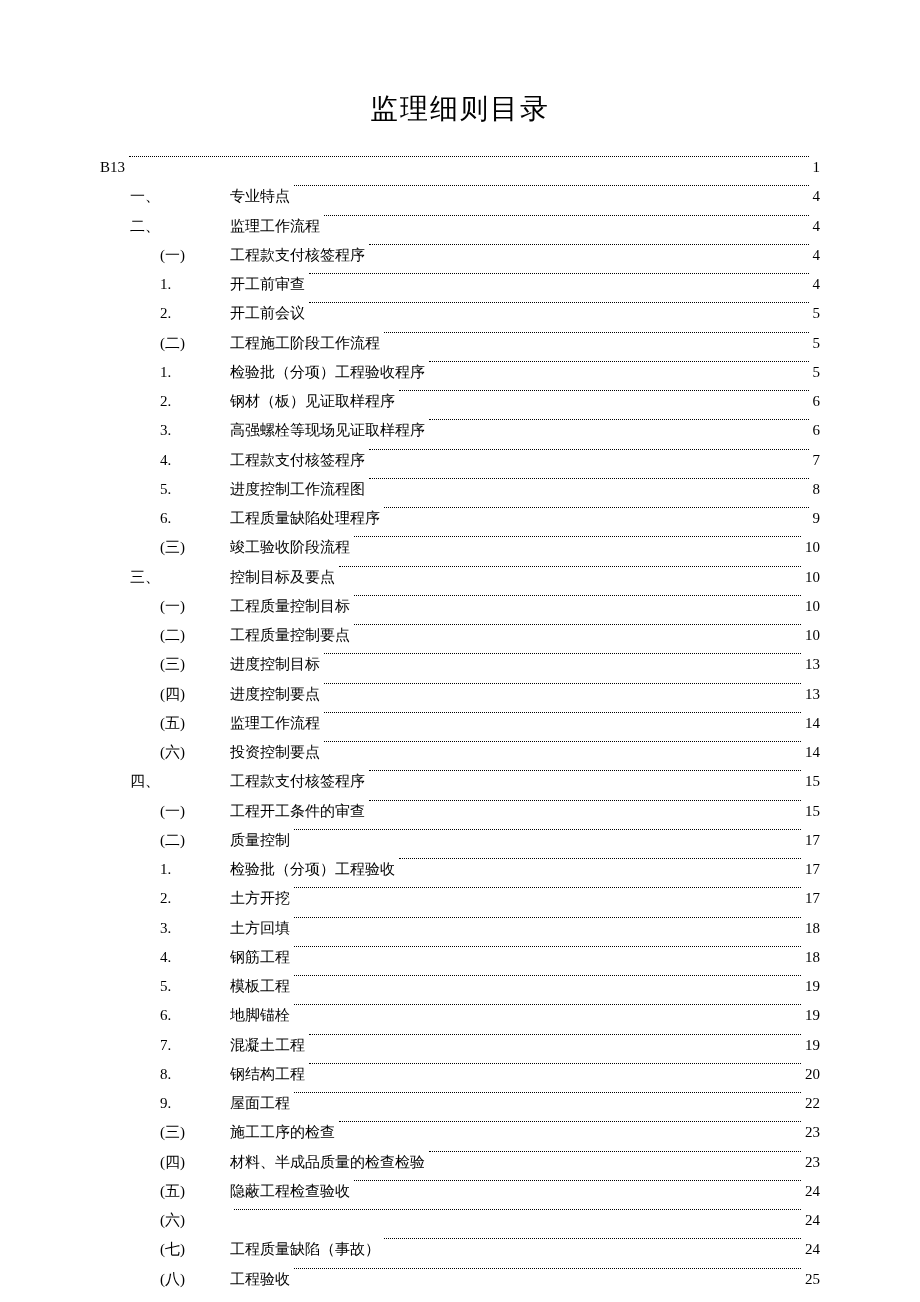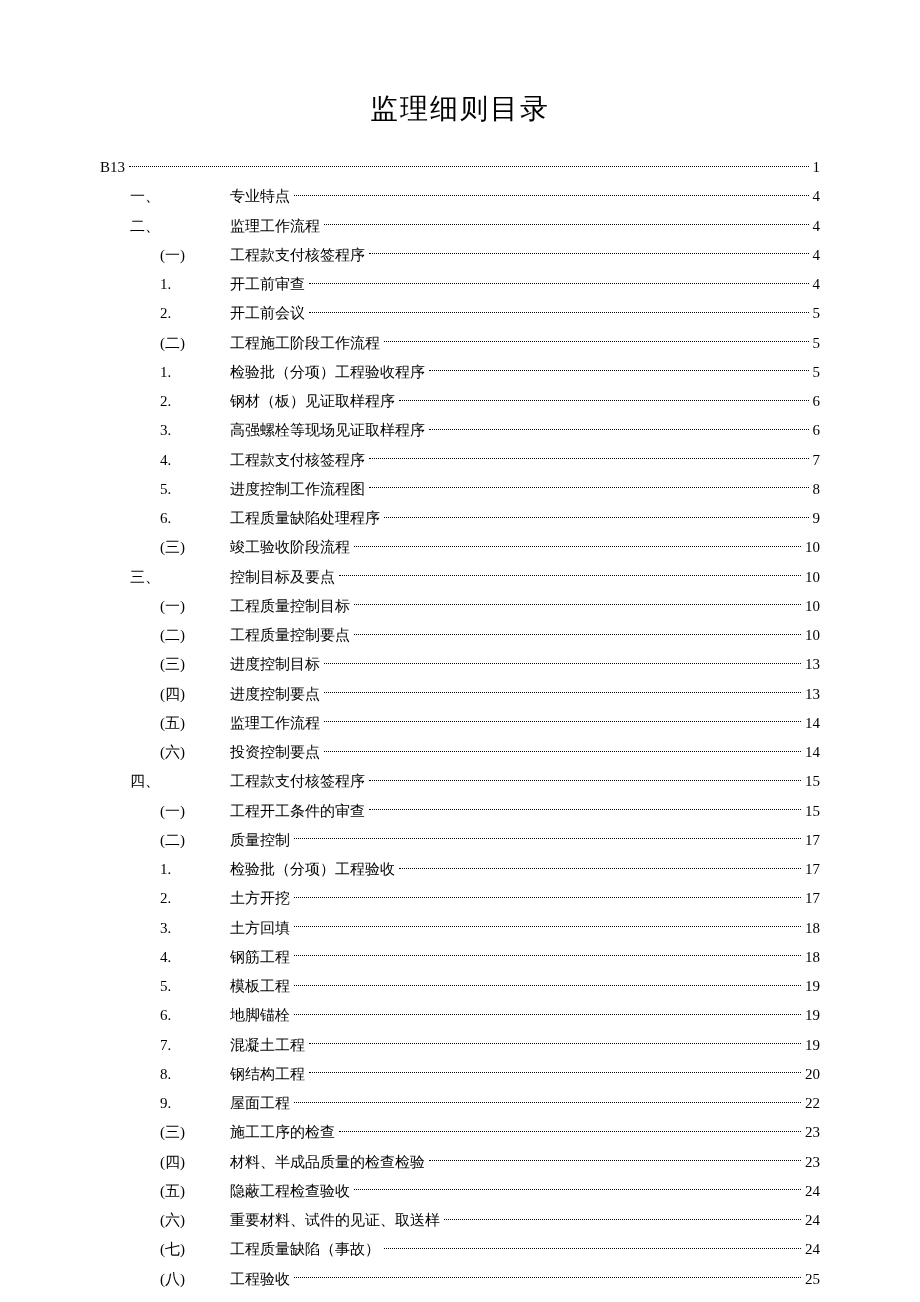--- a/index.html
+++ b/index.html
@@ -19,21 +19,21 @@
     .title {
       text-align: center;
       font-size: 28px;
       font-weight: normal;
       font-family: "SimSun", "宋体", serif;
       margin-bottom: 28px;
       letter-spacing: 2px;
     }
     .toc-line {
       display: flex;
-      align-items: center;
+      align-items: flex-start;
       margin-bottom: 6px;
       line-height: 1.55;
     }
     .toc-label {
       flex-shrink: 0;
       white-space: pre;
     }
     .toc-text {
       flex-shrink: 0;
       white-space: nowrap;
@@ -269,21 +269,20 @@
       <span class="toc-page">23</span>
     </div>
     <div class="toc-line indent-2">
       <span class="toc-label label-col-2">(五)</span>
       <span class="toc-text">隐蔽工程检查验收</span>
       <span class="toc-dots"></span>
       <span class="toc-page">24</span>
     </div>
     <div class="toc-line indent-2">
       <span class="toc-label label-col-2">(六)</span>
-      <span class="toc-text">重要材料、试件的见证、取送样</span>
       <span class="toc-dots"></span>
       <span class="toc-page">24</span>
     </div>
     <div class="toc-line indent-2">
       <span class="toc-label label-col-2">(七)</span>
       <span class="toc-text">工程质量缺陷（事故）</span>
       <span class="toc-dots"></span>
       <span class="toc-page">24</span>
     </div>
     <div class="toc-line indent-2">

